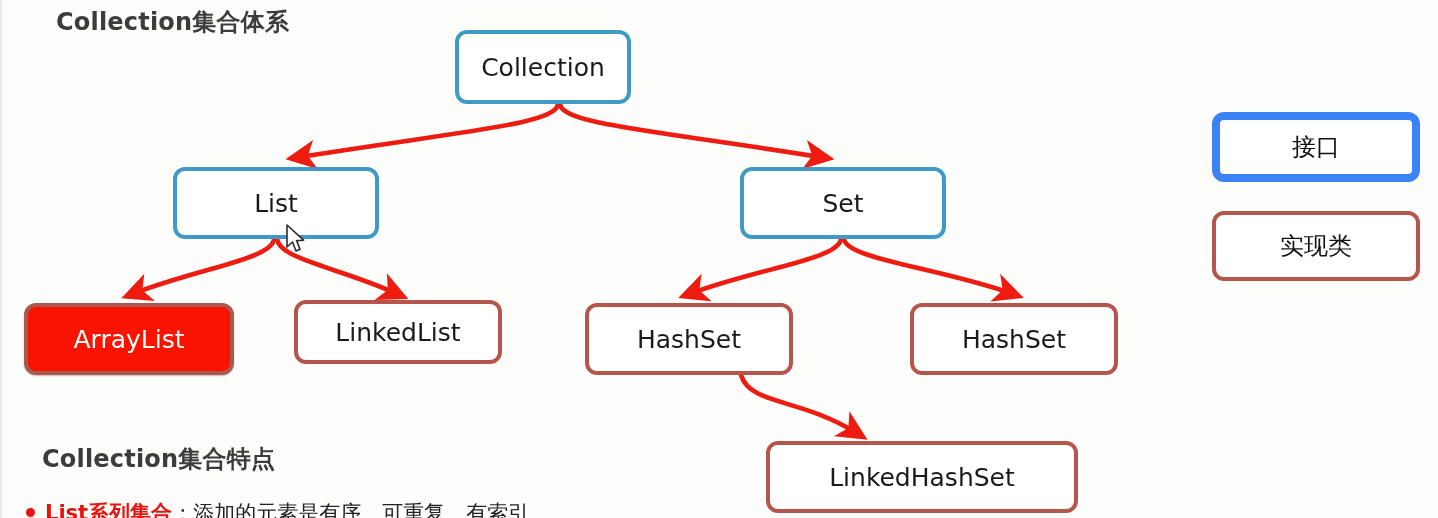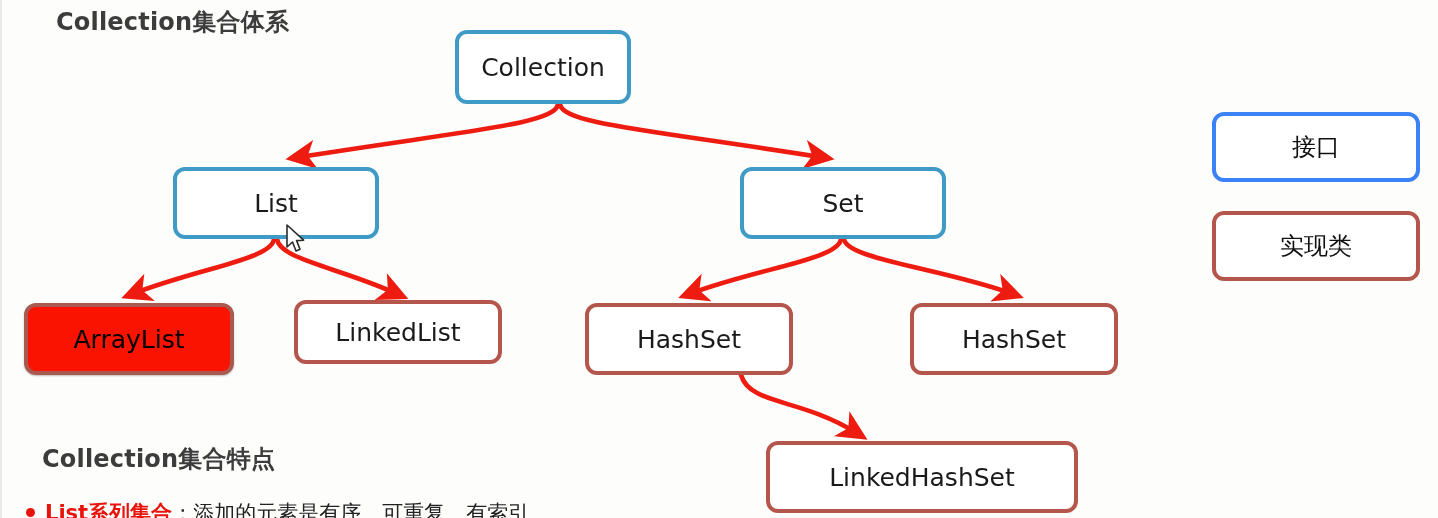--- a/index.html
+++ b/index.html
@@ -86,21 +86,21 @@
     border: 4px solid #3f9bc6;
   }
   .node.impl {
     border: 4px solid #b5564c;
   }
   .node.selected {
     background: #fa1400;
     border: 4px solid #a9594f;
     box-shadow: 0 1px 2px rgba(0,0,0,0.25);
   }
-  .node.selected .node-label { color: #000000; }
+  .node.selected .node-label { color: #ffffff; }
 
   .node-label { pointer-events: none; }
 
   
   #node-collection { left: 455px; top: 30px;  width: 176px; height: 74px; }
   #node-list       { left: 173px; top: 167px; width: 206px; height: 72px; }
   #node-set        { left: 740px; top: 167px; width: 206px; height: 72px; }
   #node-arraylist  { left: 24px;  top: 303px; width: 210px; height: 72px; }
   #node-linkedlist { left: 294px; top: 300px; width: 208px; height: 64px; }
   #node-hashset    { left: 585px; top: 303px; width: 208px; height: 72px; }
@@ -113,21 +113,21 @@
     box-sizing: border-box;
     border-radius: 12px;
     background: #ffffff;
     display: flex;
     align-items: center;
     justify-content: center;
     font-size: 24px;
     color: #111111;
     white-space: nowrap;
   }
-  #legend-iface { left: 1212px; top: 112px; width: 208px; height: 70px; border: 4px solid #3b82f6; }
+  #legend-iface { left: 1212px; top: 112px; width: 208px; height: 70px; border: 8px solid #3b82f6; }
   #legend-impl  { left: 1212px; top: 211px; width: 208px; height: 70px; border: 4px solid #b5564c; }
 
   
   #arrows {
     position: absolute;
     left: 0; top: 0;
     width: 1438px; height: 518px;
     pointer-events: none;
   }
 

